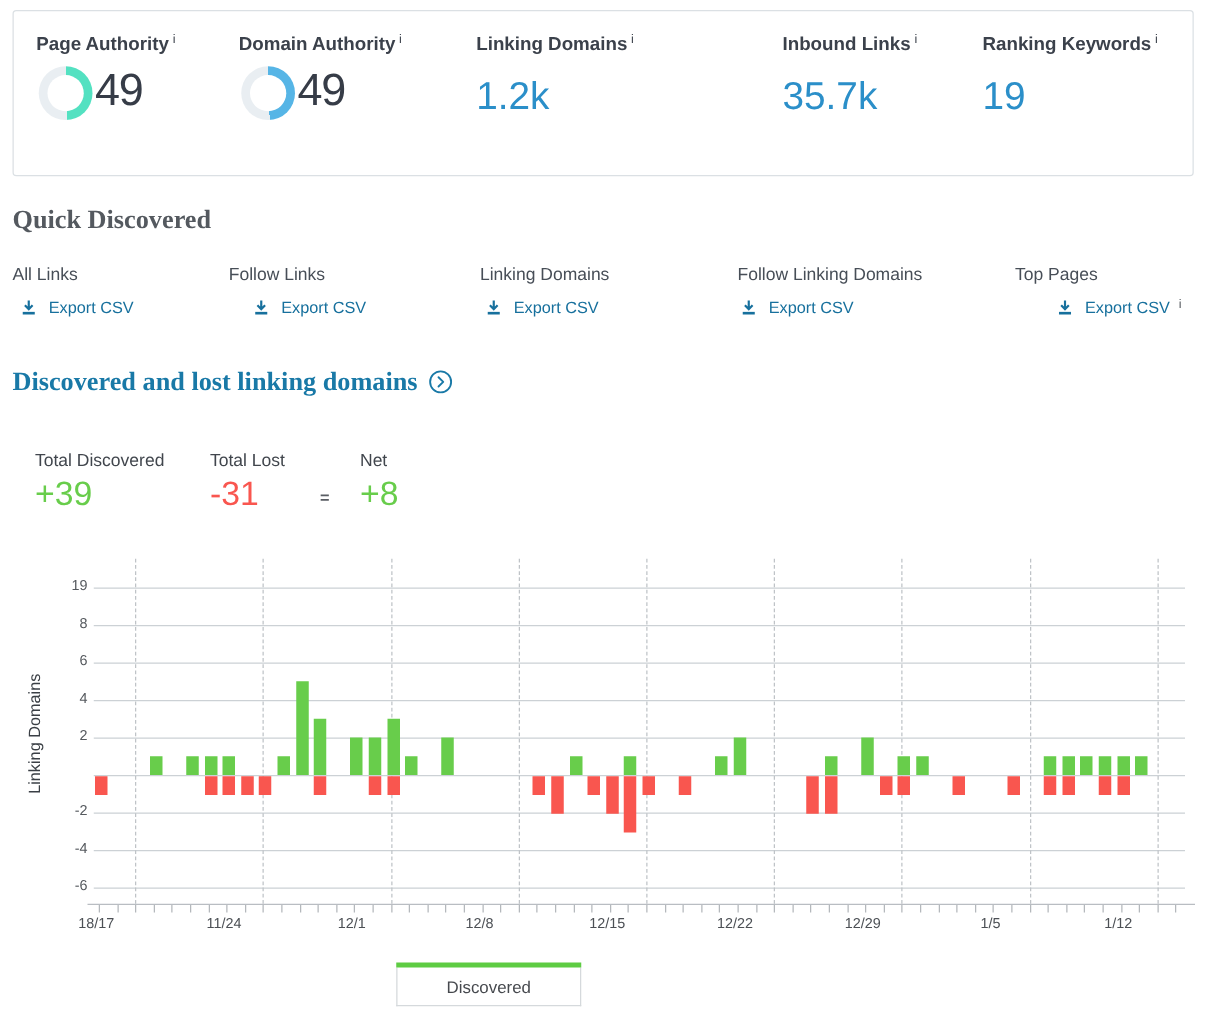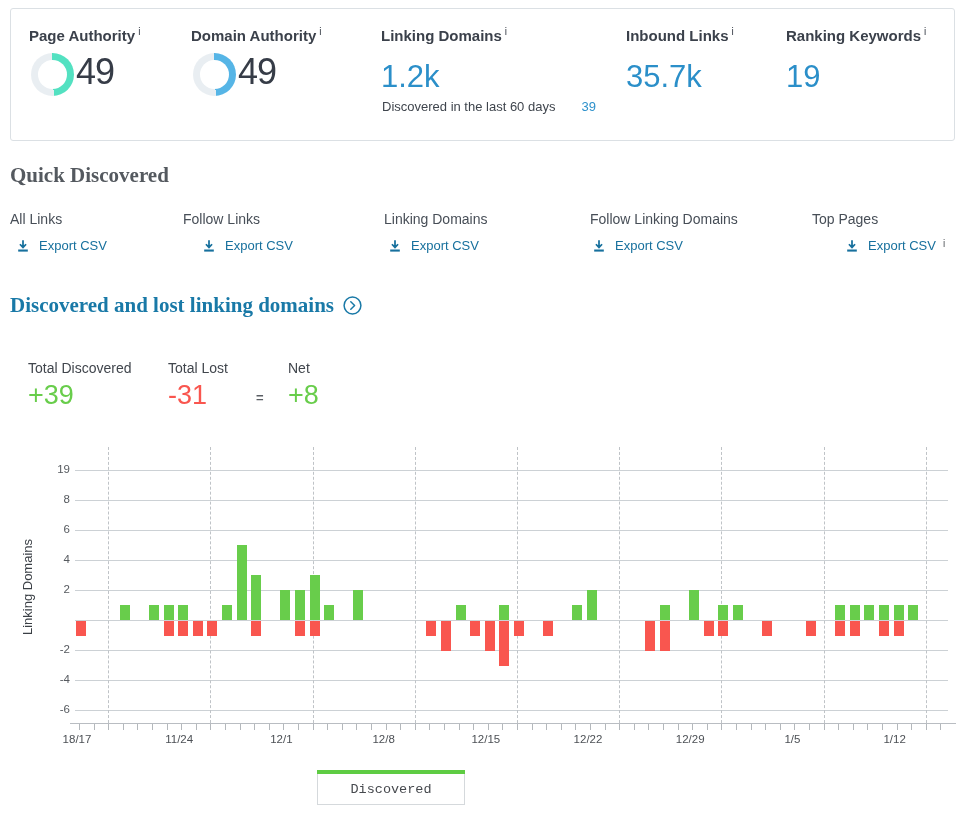--- a/index.html
+++ b/index.html
@@ -46,21 +46,21 @@
   .ytick { position:absolute; width:42px; text-align:right; font-size:11.5px; color:#55595e; }
   .xtick-label { position:absolute; width:60px; text-align:center; font-size:11.5px; color:#4c5055; }
   .axis-x { position:absolute; height:1px; background:#b9bdc2; }
   .tick-minor { position:absolute; width:1px; height:6px; background:#b4b8bc; }
   .bar { position:absolute; width:10px; }
   .bar-discovered { background:#68cd4b; }
   .bar-lost { background:#f9564f; }
   .y-axis-title { position:absolute; left:-32px; top:132px; width:120px; height:16px; text-align:center; font-size:13px; color:#3a3f45; transform:rotate(-90deg); }
 
   
-  .legend { position:absolute; left:317px; top:774px; display:flex; gap:10px;font-family:Liberation Mono, monospace; }
+  .legend { position:absolute; left:317px; top:774px; display:flex; gap:10px; }
   .legend-box { width:148px; height:31px; background:#fff; border:1px solid #d5d9dc; border-top-width:0; display:flex; align-items:center; justify-content:center; font-size:13.5px; color:#46494e; cursor:pointer; position:relative; }
   .legend-box::before { content:""; position:absolute; left:-1px; right:-1px; top:-4px; height:4px; }
   .legend-discovered::before { background:#5ecc43; }
   .legend-lost::before { background:#f9564f; }
 </style>
 </head>
 <body>
 
 <div class="card">
 
@@ -68,24 +68,20 @@
   <div class="gauge gauge-pa"></div>
   <div class="gauge-value" style="left:65px">49</div>
 
   <div class="metric-label" style="left:180px"><span>Domain Authority</span><sup>i</sup></div>
   <div class="gauge gauge-da"></div>
   <div class="gauge-value" style="left:227px">49</div>
 
   <div class="metric-label" style="left:370px"><span>Linking Domains</span><sup>i</sup></div>
   <div class="big-blue" style="left:370px">1.2k</div>
   <div class="sub-rows">
-    <div class="sub-row">
-      <span>Discovered in the last 60 days</span>
-      <span class="sub-val">39</span>
-    </div>
   </div>
 
   <div class="metric-label" style="left:615px"><span>Inbound Links</span><sup>i</sup></div>
   <div class="big-blue" style="left:615px">35.7k</div>
 
   <div class="metric-label" style="left:775px"><span>Ranking Keywords</span><sup>i</sup></div>
   <div class="big-blue" style="left:775px">19</div>
 </div>
 
 <div class="h-serif qd-heading">Quick Discovered</div>

